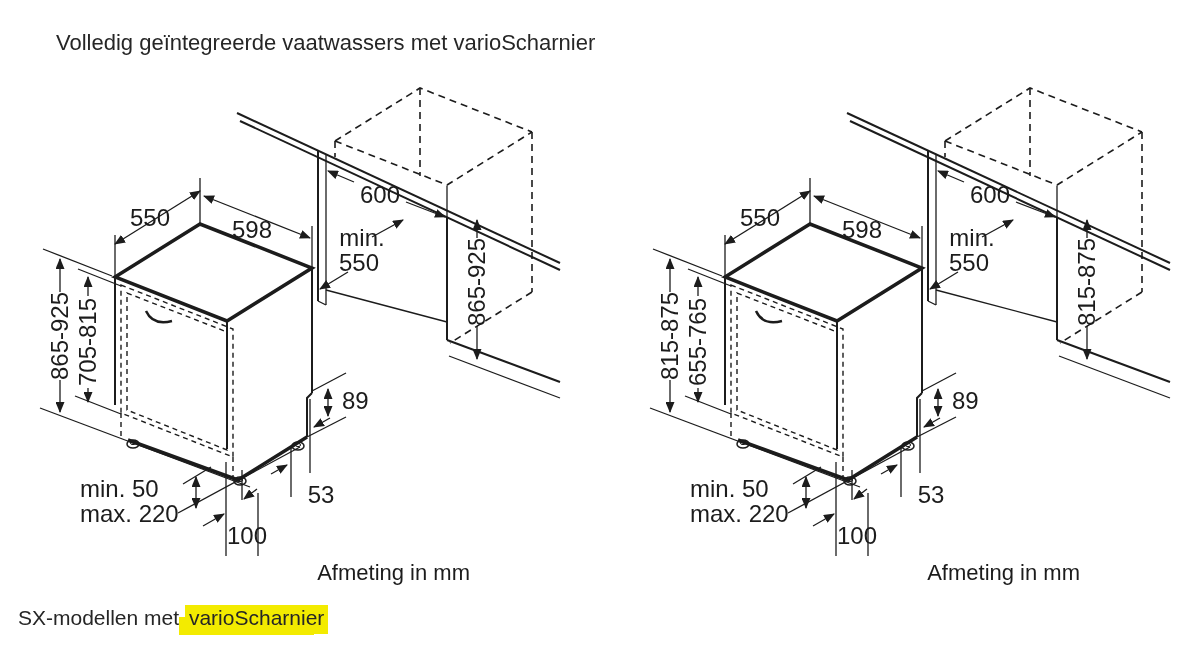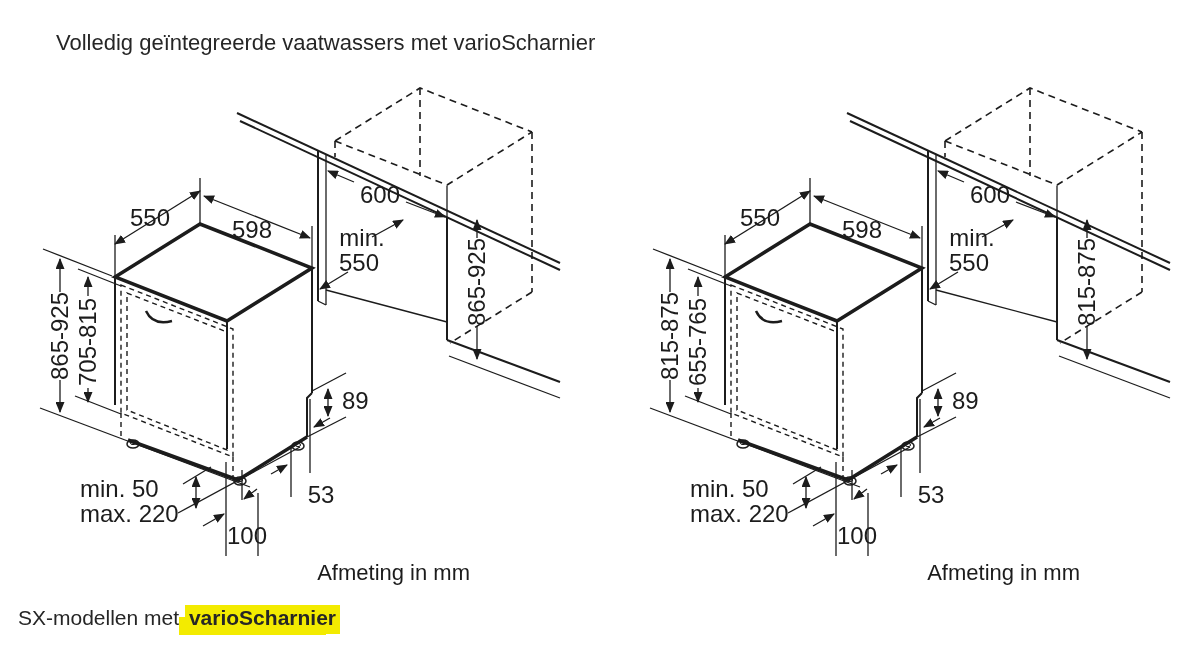--- a/index.html
+++ b/index.html
@@ -11,21 +11,20 @@
   .page-title{
     position:absolute;left:20px;top:30px;font-size:22px;color:#262626;white-space:nowrap;margin-left:36px;
   }
   .caption{
     position:absolute;top:606px;font-size:21px;color:#262626;white-space:nowrap;
   }
   .hl{
     background:#f3eb00;
     padding:1px 4px 2px 4px;
     box-shadow:-10px 8px 0 -4px #f3eb00, 4px 7px 0 -4px #f3eb00;
-    font-weight:bold;
   }
   svg text{
     font-family:"Liberation Sans",sans-serif;
     font-size:24px;fill:#1c1c1c;
   }
   svg text.unit{font-size:22px;}
   .ln{stroke:#1c1c1c;fill:none;}
   .w1{stroke-width:1.3px;}
   .w2{stroke-width:2px;}
   .w3{stroke-width:3.5px;}

